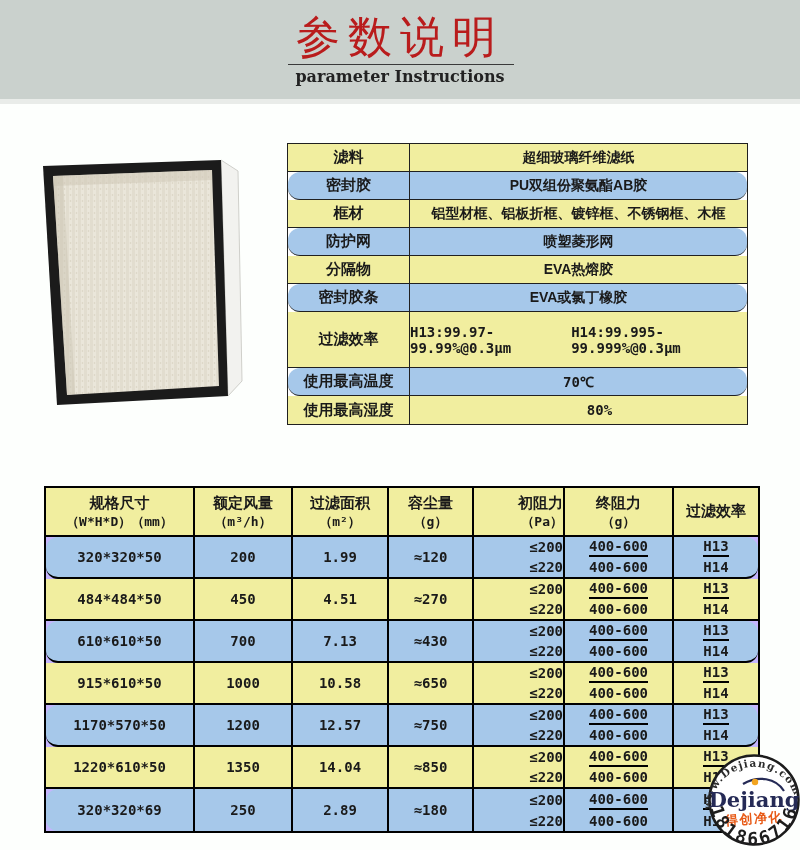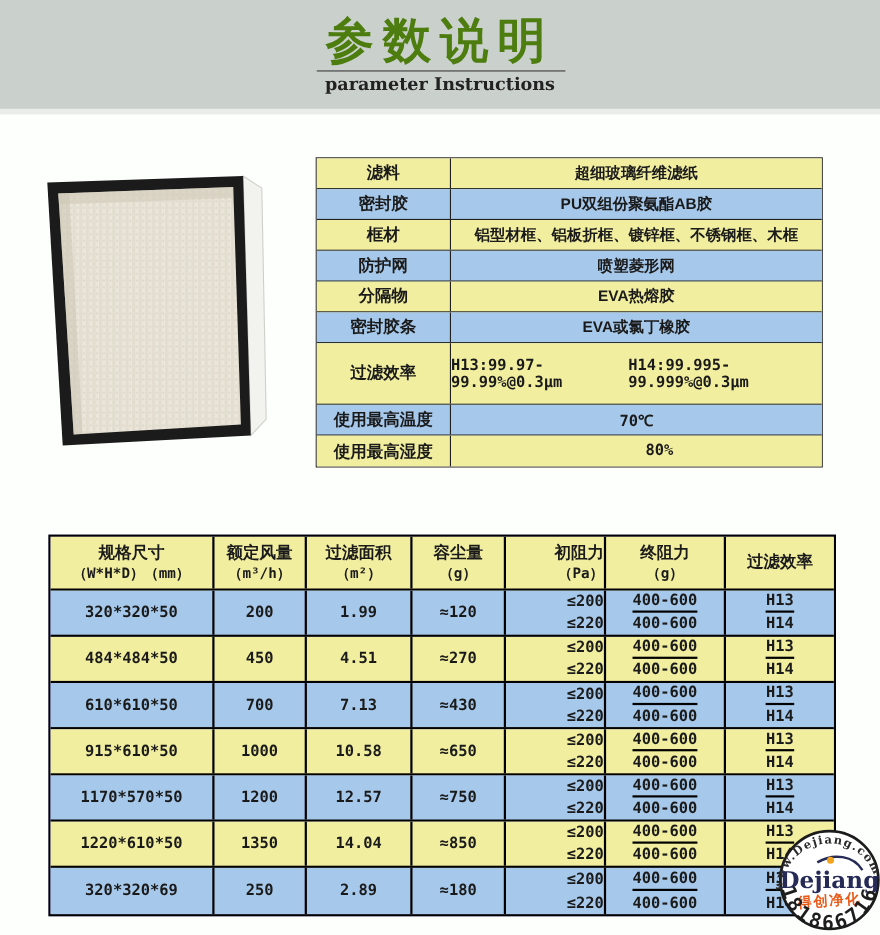--- a/index.html
+++ b/index.html
@@ -6,22 +6,22 @@
   html,body { background:#ffffff; }
   .page {
     position:relative; width:800px; height:850px; overflow:hidden;
     background:#fdfffd; font-family:"Liberation Sans", sans-serif; color:#1a1a1a;
   }
   
   .header-band { position:absolute; left:0; top:0; width:800px; height:99px; background:#cad1cd; }
   .header-strip { position:absolute; left:0; top:99px; width:800px; height:5px; background:#e9ece9; }
   .page-title {
     position:absolute; left:0; top:8px; width:800px; text-align:center;
-    font-family:"DejaVu Serif","Liberation Serif",serif; font-weight:bold;
-    font-size:44px; letter-spacing:8px; color:#4d7c0f;
+    font-family:"DejaVu Serif","Liberation Serif",serif; font-weight:normal;
+    font-size:44px; letter-spacing:8px; color:#b91c1c;
   }
   .title-divider { position:absolute; left:288px; top:64px; width:226px; height:1px; background:#3a3a3a; }
   .page-subtitle {
     position:absolute; left:0; top:67px; width:800px; text-align:center;
     font-family:"DejaVu Serif","Liberation Serif",serif; font-weight:bold;
     font-size:16px; color:#222;
   }
   
   .product-photo { position:absolute; left:30px; top:150px; width:215px; height:270px; }
   
@@ -34,40 +34,40 @@
   .srow:last-child { border-bottom:none;gap:42px; }
   .slabel {
     width:122px; border-right:1px solid #202020; display:flex;
     align-items:center; justify-content:center; font-size:15px;
   }
   .svalue { flex:1; display:flex; align-items:center; justify-content:center; font-size:14px; }
   .svalue.two { flex-direction:row; }
   .svalue.two div { height:50%; display:flex; align-items:center; justify-content:center;
     font-family:"DejaVu Sans Mono",monospace; font-size:14px; }
   .bg-y { background:#f1ee9f; }
-  .bg-b { background:#a6c8ea; }
+  .bg-b { background:#a6c8ea;border-radius:12px; }
   .mono { font-family:"DejaVu Sans Mono",monospace;text-align:center; }
   
   .dtable {
     position:absolute; left:44px; top:451px; width:716px;
     border:2px solid #000; background:#c4b5fd; font-weight:bold;margin-top:35px;
   }
   .dhead { display:flex; height:49px; border-bottom:2px solid #000; }
   .hcell {
     display:flex; flex-direction:column; align-items:center; justify-content:center;
     border-right:2px solid #000; font-size:15px; line-height:1.35;
   }
   .hcell .unit { font-size:13px; font-family:"DejaVu Sans Mono",monospace; }
   .drow { display:flex; height:42px; border-bottom:2px solid #000; }
   .drow:last-child { border-bottom:none; }
   .c {
     display:flex; align-items:center; justify-content:center;
     border-right:2px solid #000; font-family:"DejaVu Sans Mono",monospace; font-size:14px;
   }
-  .c1 { width:149px; } .c2 { width:84px; } .c3 { width:96px; } .c4 { width:85px; }
+  .c1 { width:149px; } .c2 { width:98px; } .c3 { width:96px; } .c4 { width:85px; }
   .c5 { width:91px;align-items:flex-end; } .c6 { width:109px; } .c7 { flex:1; border-right:none; }
   .hcell.c7 { border-right:none; }
   .stack { flex-direction:column; justify-content:stretch; }
   .stack div { height:50%; display:flex; align-items:center; justify-content:center; font-size:14px; }
   .stack.divided div:first-child { border-bottom:2px solid #000; }
   
   .watermark { position:absolute; left:688px; top:737px; width:132px; height:132px; }
 </style>
 </head>
 <body>

